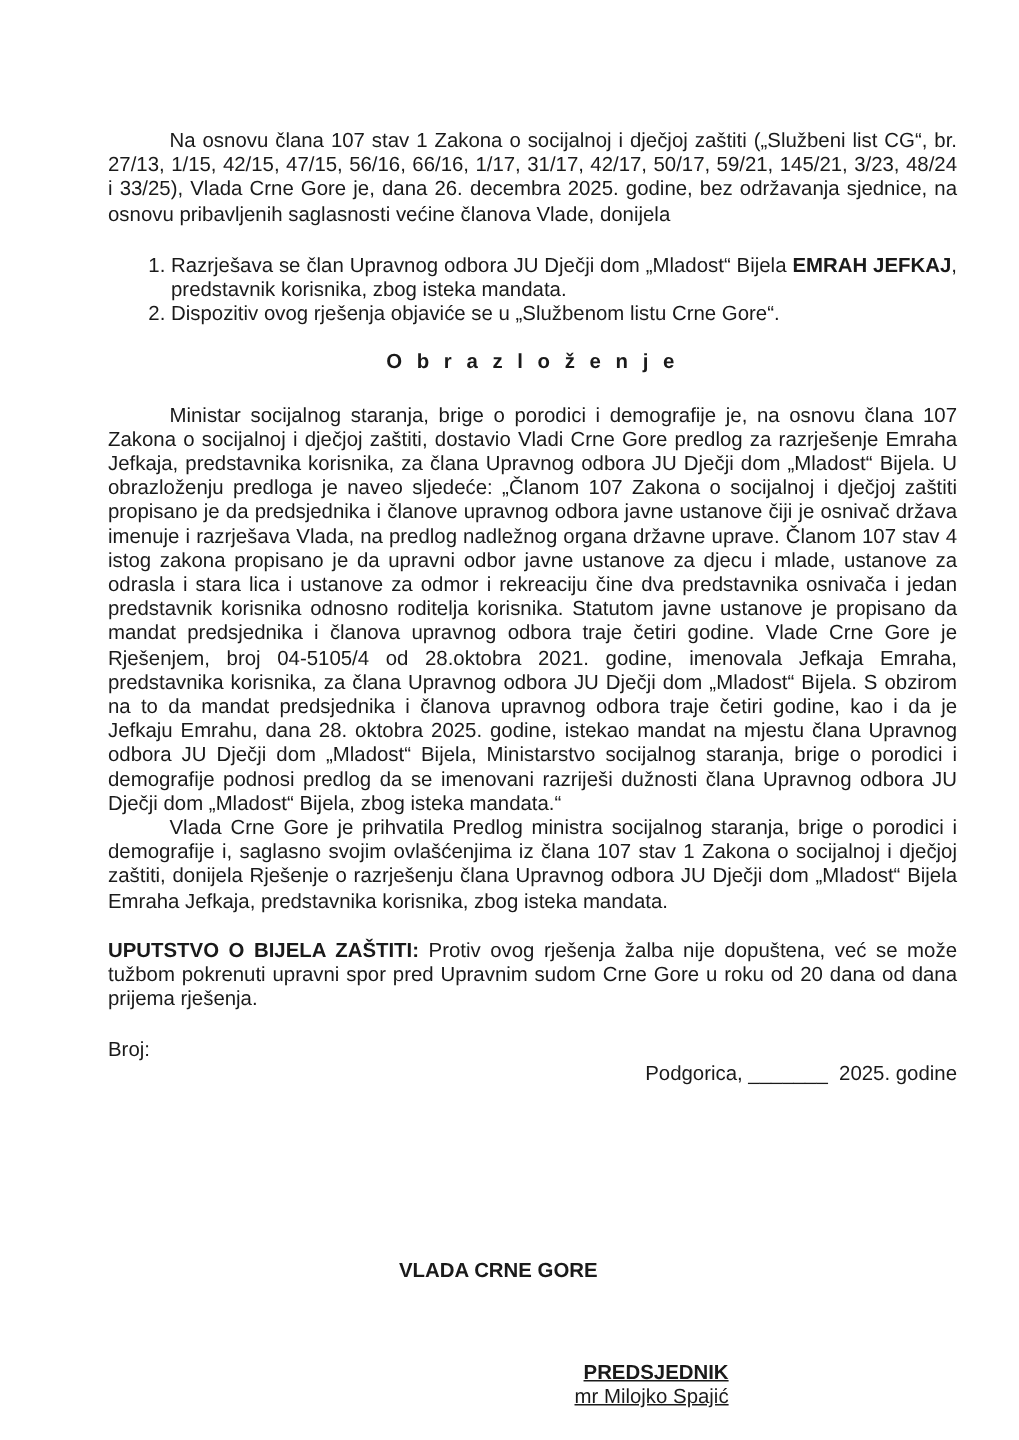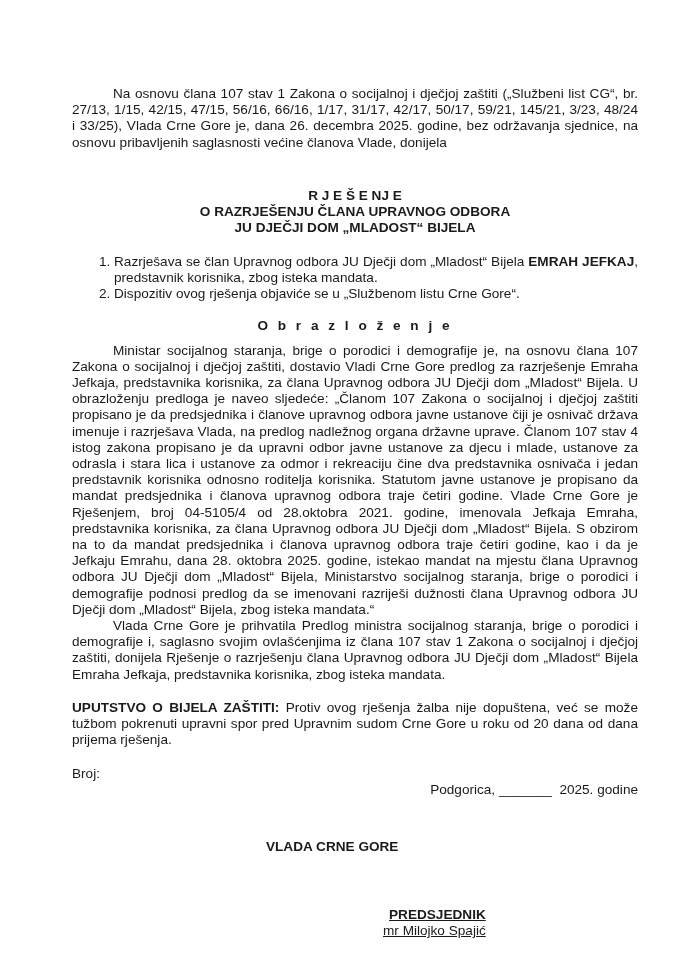--- a/index.html
+++ b/index.html
@@ -9,38 +9,33 @@
   p { margin: 0; line-height: 16.2px; text-align: justify; }
   .indent { text-indent: 41px; }
   .center { text-align: center; }
   .bold { font-weight: bold; }
   .spaced { letter-spacing: 3px; }
   .title-block { margin-top: 37px; }
   .title-block p { line-height: 16px; }
   ol { margin: 18px 0 0 0; padding-left: 42px; }
   ol li { line-height: 16.2px; text-align: justify; padding-left: 0; }
   .heading-obr { margin-top: 16px; }
-  .obr-body { margin-top: 8px; }
+  .obr-body { margin-top: 19px; }
   .pravna { margin-top: 17px; }
   .broj { margin-top: 17px; }
   .vlada { position: absolute; left: 266px; top: 839px; }
   .predsj { position: absolute; left: 383px; top: 907px; }
   .predsj p { text-align: right; text-decoration: underline; }
 </style>
 </head>
 <body>
 
 <div class="page">
   <p class="indent">Na osnovu člana 107 stav 1 Zakona o socijalnoj i dječjoj zaštiti („Službeni list CG“, br. 27/13, 1/15, 42/15, 47/15, 56/16, 66/16, 1/17, 31/17, 42/17, 50/17, 59/21, 145/21, 3/23, 48/24 i 33/25), Vlada Crne Gore je, dana 26. decembra 2025. godine, bez održavanja sjednice, na osnovu pribavljenih saglasnosti većine članova Vlade, donijela</p>
 
-  <div class="title-block">
-    <p class="center bold">R J E Š E NJ E</p>
-    <p class="center bold">O RAZRJEŠENJU ČLANA UPRAVNOG ODBORA</p>
-    <p class="center bold">JU DJEČJI DOM „MLADOST“ BIJELA</p>
-  </div>
 
   <ol>
     <li><span>Razrješava se član Upravnog odbora JU Dječji dom „Mladost“ Bijela </span><b>EMRAH JEFKAJ</b><span>, predstavnik korisnika, zbog isteka mandata.</span></li>
     <li>Dispozitiv ovog rješenja objaviće se u „Službenom listu Crne Gore“.</li>
   </ol>
 
   <p class="center bold spaced heading-obr">O b r a z l o ž e n j e</p>
 
   <div class="obr-body">
     <p class="indent">Ministar socijalnog staranja, brige o porodici i demografije je, na osnovu člana 107 Zakona o socijalnoj i dječjoj zaštiti, dostavio Vladi Crne Gore predlog za razrješenje Emraha Jefkaja, predstavnika korisnika, za člana Upravnog odbora JU Dječji dom „Mladost“ Bijela. U obrazloženju predloga je naveo sljedeće: „Članom 107 Zakona o socijalnoj i dječjoj zaštiti propisano je da predsjednika i članove upravnog odbora javne ustanove čiji je osnivač država imenuje i razrješava Vlada, na predlog nadležnog organa državne uprave. Članom 107 stav 4 istog zakona propisano je da upravni odbor javne ustanove za djecu i mlade, ustanove za odrasla i stara lica i ustanove za odmor i rekreaciju čine dva predstavnika osnivača i jedan predstavnik korisnika odnosno roditelja korisnika. Statutom javne ustanove je propisano da mandat predsjednika i članova upravnog odbora traje četiri godine. Vlade Crne Gore je Rješenjem, broj 04-5105/4 od 28.oktobra 2021. godine, imenovala Jefkaja Emraha, predstavnika korisnika, za člana Upravnog odbora JU Dječji dom „Mladost“ Bijela. S obzirom na to da mandat predsjednika i članova upravnog odbora traje četiri godine, kao i da je Jefkaju Emrahu, dana 28. oktobra 2025. godine, istekao mandat na mjestu člana Upravnog odbora JU Dječji dom „Mladost“ Bijela, Ministarstvo socijalnog staranja, brige o porodici i demografije podnosi predlog da se imenovani razriješi dužnosti člana Upravnog odbora JU Dječji dom „Mladost“ Bijela, zbog isteka mandata.“</p>

